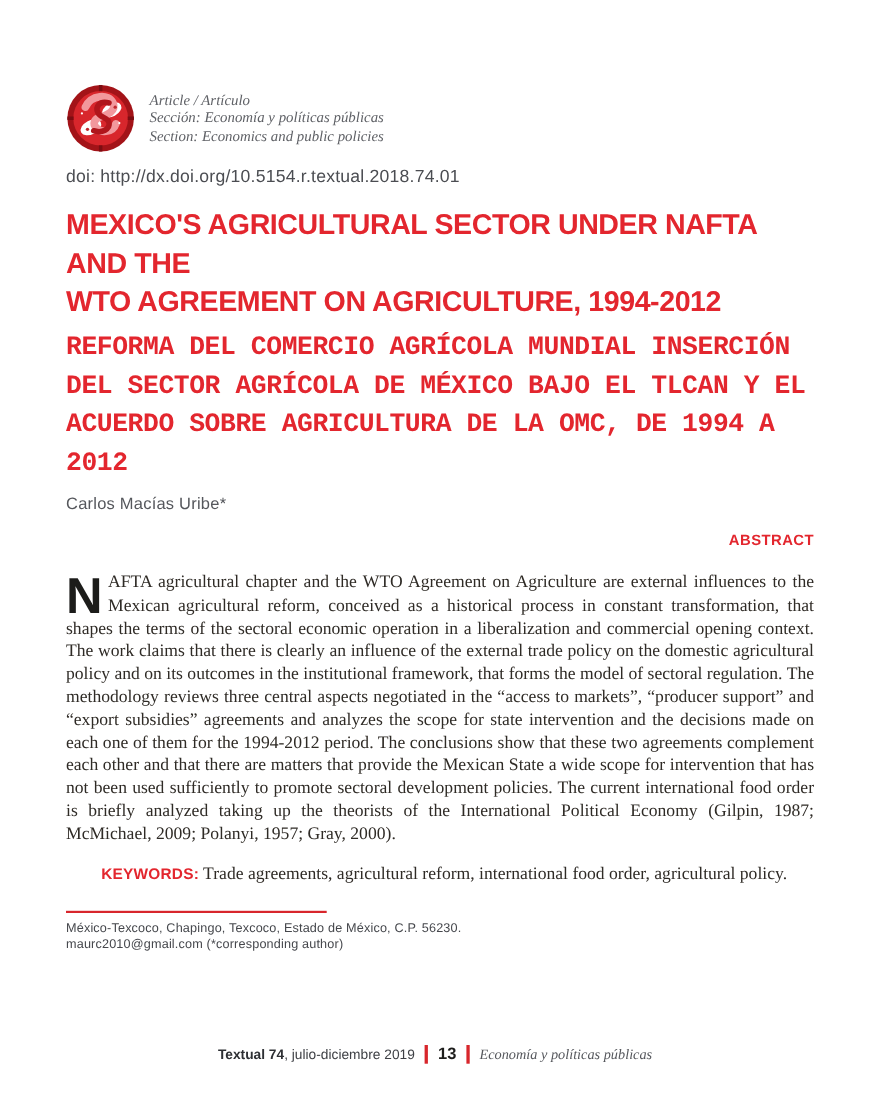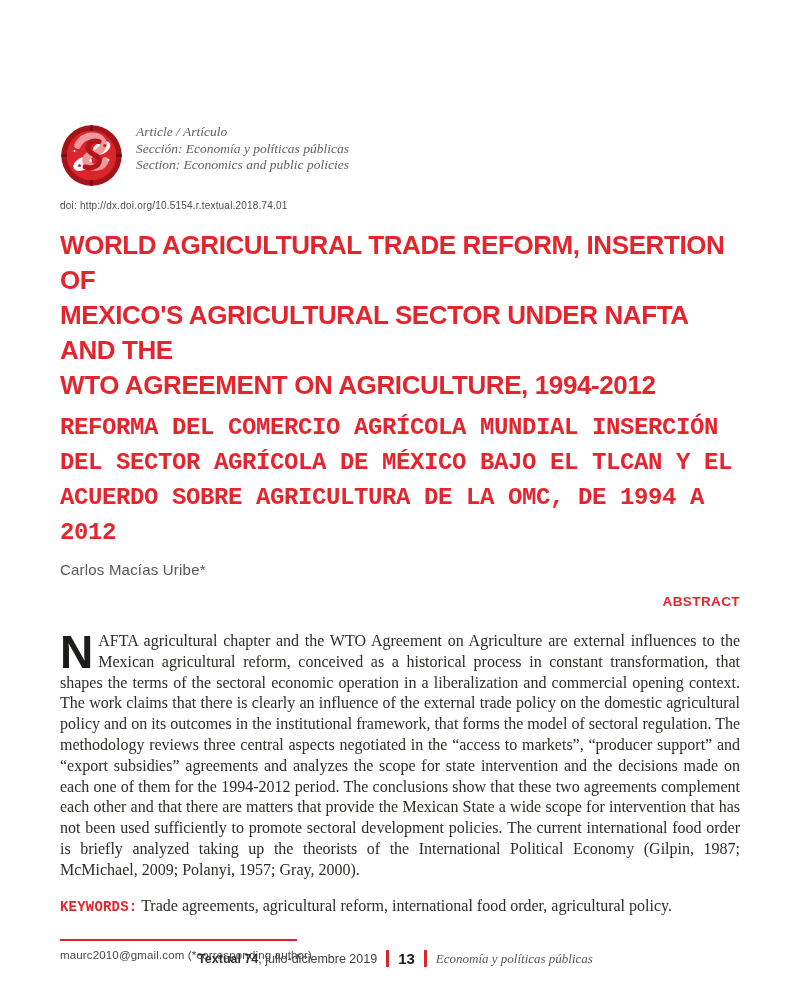--- a/index.html
+++ b/index.html
@@ -8,31 +8,31 @@
     position:relative;
     width:791px; height:1000px;
     margin:0 auto;
     background:#ffffff;
     overflow:hidden;
     font-family:"Liberation Sans", sans-serif;
   }
   .content { margin-left:60px; margin-right:51px; }
 
   
-  .header { display:flex; gap:13px; padding-top:76px;margin-top:48px; }
+  .header { display:flex; align-items:center; gap:13px; padding-top:76px; }
   .logo { width:63px; height:63px; flex:0 0 auto; }
   .header-lines {
     font-family:"Liberation Serif", serif;
     font-style:italic;
     font-size:13.5px; line-height:16.5px;
     color:#5f6166;
   }
   .doi-line {
     margin-top:13px;
-    font-size:10px; letter-spacing:0.2px;
+    font-size:16px; letter-spacing:0.2px;
     color:#4b4d52;
   }
 
   
   .title-en {
     margin-top:17px;
     font-weight:bold; font-size:26px; line-height:35px;
     letter-spacing:-0.4px;
     color:#e3262e;
   }
@@ -69,23 +69,24 @@
     font-size:46px; line-height:38px;
     padding-right:5px; padding-top:2px;
     color:#1c1c1a;
   }
   .keywords-line {
     margin-top:16px;
     font-family:"Liberation Serif", serif;
     font-size:16px; color:#2f2b26;
   }
   .keywords-label {
-    font-family:Liberation Mono, monospace;
+    font-family:Liberation Sans, sans-serif;
     font-weight:bold; font-size:14px; letter-spacing:0.2px;
     color:#e3262e;
+    margin-left:32px;
   }
 
   
   .footnote-rule {
     margin-top:24px;
     width:237px; height:2px;
     background:#d8262c;
   }
   .footnote {
     margin-top:7px;
@@ -141,40 +142,40 @@
       <div class="header-lines">
         <div>Article / Artículo</div>
         <div>Sección: Economía y políticas públicas</div>
         <div>Section: Economics and public policies</div>
       </div>
     </div>
 
     <div class="doi-line">doi: http://dx.doi.org/10.5154.r.textual.2018.74.01</div>
 
     <h1 class="title-en">
-      <div>WORLD AGRICULTURAL TRADE REFORM, INSERTION OF</div>
       <div>MEXICO'S  AGRICULTURAL SECTOR UNDER NAFTA AND THE</div>
       <div>WTO AGREEMENT ON AGRICULTURE, 1994-2012</div>
     </h1>
 
     <h2 class="title-es">
       <div>REFORMA DEL COMERCIO AGRÍCOLA MUNDIAL INSERCIÓN</div>
       <div>DEL SECTOR AGRÍCOLA DE MÉXICO BAJO EL TLCAN Y EL</div>
       <div>ACUERDO SOBRE AGRICULTURA DE LA OMC, DE 1994 A 2012</div>
     </h2>
 
     <div class="author">Carlos Macías Uribe*</div>
 
     <div class="abstract-heading">ABSTRACT</div>
     <p class="abstract-body"><span class="dropcap">N</span><span>AFTA agricultural chapter and the WTO Agreement on Agriculture are external influences to the Mexican agricultural reform, conceived as a historical process in constant transformation, that shapes the terms of the sectoral economic operation in a liberalization and commercial opening context. The work claims that there is clearly an influence of the external trade policy on the domestic agricultural policy and on its outcomes in the institutional framework, that forms the model of sectoral regulation. The methodology reviews three central aspects negotiated in the “access to markets”, “producer support” and “export subsidies” agreements and analyzes the scope for state intervention and the decisions made on each one of them for the 1994-2012 period. The conclusions show that these two agreements complement each other and that there are matters that provide the Mexican State a wide scope for intervention that has not been used sufficiently to promote sectoral development policies. The current international food order is briefly analyzed taking up the theorists of the International Political Economy (Gilpin, 1987; McMichael, 2009; Polanyi, 1957; Gray, 2000).</span></p>
 
     <p class="keywords-line"><span class="keywords-label">KEYWORDS:</span><span> Trade agreements, agricultural reform, international food order, agricultural policy.</span></p>
 
     <div class="footnote-rule"></div>
     <div class="footnote">
+      <div>México-Texcoco, Chapingo, Texcoco, Estado de México, C.P. 56230.</div>
       <div>maurc2010@gmail.com  (*corresponding author)</div>
     </div>
 
   </div>
 
   <div class="footer">
     <span><span class="journal-bold">Textual 74</span><span>, julio-diciembre 2019</span></span>
     <span class="red-bar"></span>
     <span class="page-num">13</span>
     <span class="red-bar"></span>

